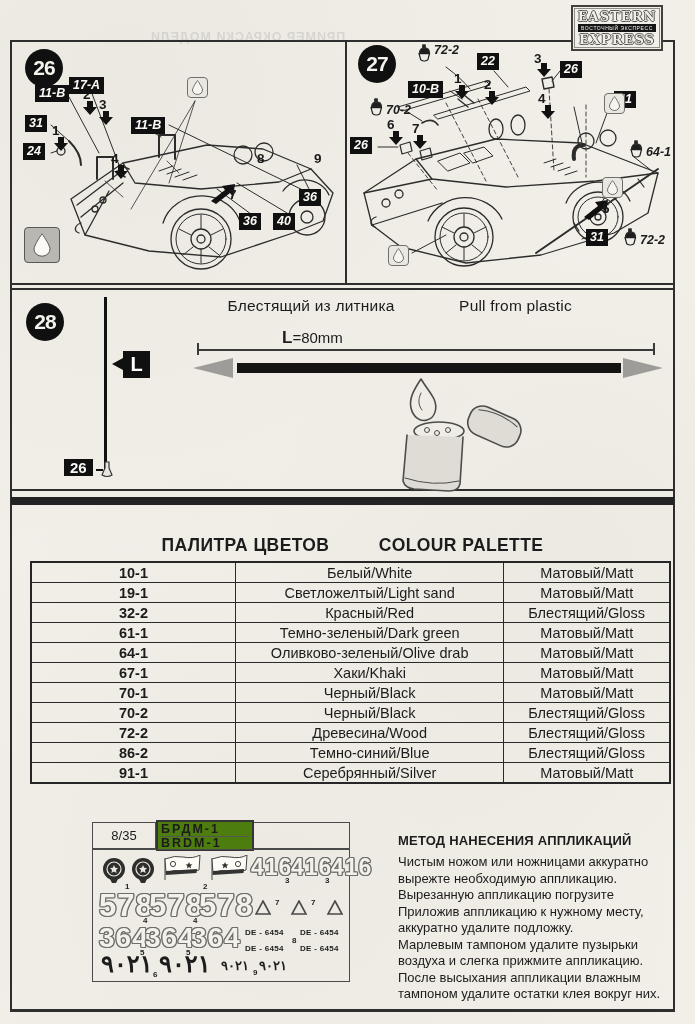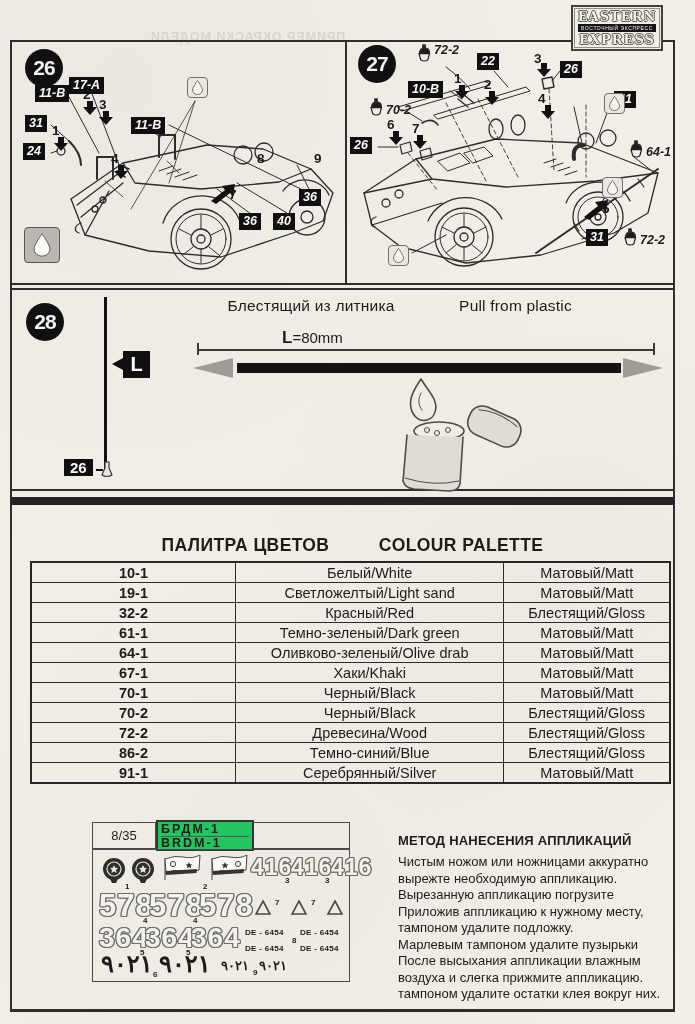--- a/index.html
+++ b/index.html
@@ -34,21 +34,21 @@
   .lbox{width:27px;height:27px;background:#101010;color:#fff;font-weight:bold;font-size:20px;
     display:flex;align-items:center;justify-content:center;}
   .lbox-pointer{width:0;height:0;border-top:6px solid transparent;border-bottom:6px solid transparent;border-right:11px solid #101010;}
   .ptitle{font-size:17.5px;font-weight:bold;letter-spacing:.4px;text-align:center;}
   table.palette{border-collapse:collapse;table-layout:fixed;border:2.5px solid #262626;background:transparent;}
   table.palette th, table.palette td{border:1.5px solid #2a2a2a;text-align:center;padding:0;overflow:hidden;white-space:nowrap;}
   table.palette th{height:24px;font-size:15px;background:linear-gradient(#e0dfda,#bfbeb8);}
   table.palette td{height:19px;font-size:14.5px;}
   table.palette td.idx{font-weight:bold;}
   .decal-cell{border:1.5px solid #4a4a4a;box-sizing:border-box;display:flex;align-items:center;justify-content:center;font-size:13px;}
-  .decal-name{border:2px solid #343434;box-sizing:border-box;background:#22c55e;font-weight:bold;font-size:12.5px;letter-spacing:2px;line-height:13px;padding:1px 3px;}
+  .decal-name{border:2px solid #343434;box-sizing:border-box;background:#4d7c0f;font-weight:bold;font-size:12.5px;letter-spacing:2px;line-height:13px;padding:1px 3px;}
   .decal-name .nline{display:block;}
   .decal-name .nline:first-child{border-bottom:1px solid #555;}
   .decal-box{border:1.5px solid #4a4a4a;box-sizing:border-box;}
   .dout{font-weight:bold;color:#f3f1eb;letter-spacing:1px;
     text-shadow:-1.2px 0 #6e6e6a,1.2px 0 #6e6e6a,0 -1.2px #6e6e6a,0 1.2px #6e6e6a,
                 -1px -1px #6e6e6a,1px 1px #6e6e6a,-1px 1px #6e6e6a,1px -1px #6e6e6a;white-space:nowrap;}
   .didx{font-size:8px;font-weight:bold;color:#222;}
   .de-code{font-size:8px;font-weight:bold;letter-spacing:.3px;white-space:nowrap;}
   .arabic{font-weight:bold;white-space:nowrap;}
   .instr{width:268px;}
@@ -459,18 +459,18 @@
   <span class="abs arabic" style="left:166px;top:108px;font-size:13px;">٩٠٢١</span>
   <span class="abs didx" style="left:160px;top:118px;">9</span>
 </div>
 
 <div class="abs instr" style="left:398px;top:833px;">
   <h4>МЕТОД НАНЕСЕНИЯ АППЛИКАЦИЙ</h4>
   <div>Чистым ножом или ножницами аккуратно</div>
   <div>вырежте необходимую аппликацию.</div>
   <div>Вырезанную аппликацию погрузите</div>
   <div>Приложив аппликацию к нужному месту,</div>
-  <div>тампоном удалите подложку.</div>
+  <div>аккуратно удалите подложку.</div>
   <div>Марлевым тампоном удалите пузырьки</div>
+  <div>воздуха и слегка прижмите аппликацию.</div>
   <div>После высыхания аппликации влажным</div>
-  <div>воздуха и слегка прижмите аппликацию.</div>
   <div>тампоном удалите остатки клея вокруг них.</div>
 </div>
 
 </body></html>

